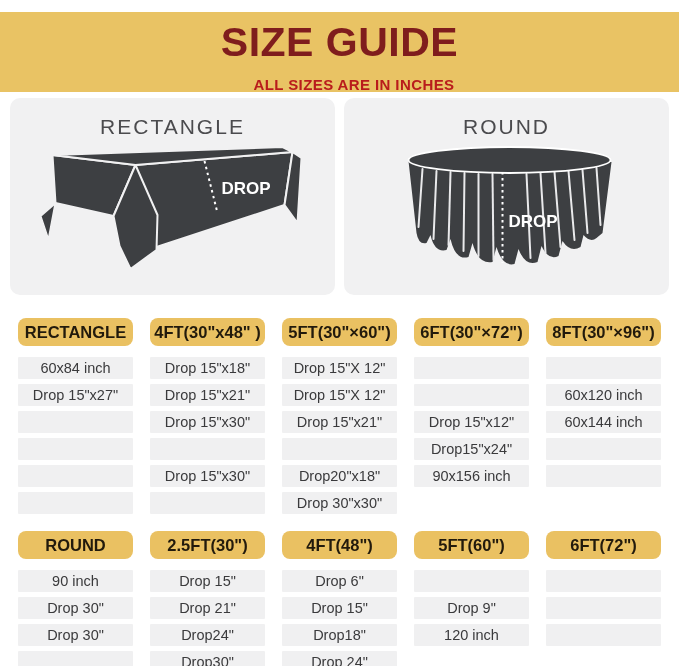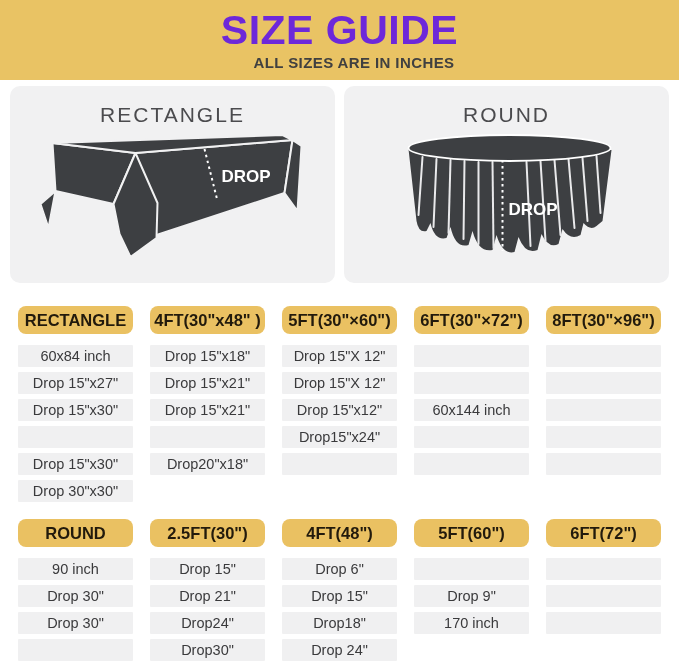--- a/index.html
+++ b/index.html
@@ -4,26 +4,26 @@
 <style>
   html,body { margin:0; padding:0; }
   body {
     width:679px; height:666px; overflow:hidden;
     background:#ffffff;
     font-family:"Liberation Sans","DejaVu Sans",sans-serif;
   }
   
   .banner { background:#E9C364; height:80px; text-align:center; }
   .banner .title {
-    margin:0; padding-top:9px; font-size:41px; font-weight:800;
-    letter-spacing:0.5px; color:#6d28d9; line-height:1.05;
+    margin:12px; padding-top:9px; font-size:41px; font-weight:800;
+    letter-spacing:0.5px; color:#7f1d1d; line-height:1.05;
   }
   .banner .subtitle {
     margin-top:2px; font-size:15px; font-weight:700;
-    color:#404040; letter-spacing:0.4px;margin-left:29px;
+    color:#b91c1c; letter-spacing:0.4px;margin-left:29px;
   }
   
   .panels { display:flex; gap:9px; padding:6px 10px 0 10px; }
   .panel { flex:1; background:#F1F1F2; border-radius:10px; height:197px; overflow:hidden; }
   .panel-title {
     text-align:center; margin-top:17px; font-size:21px; letter-spacing:2px;
     color:#4B4B4E; font-weight:500;
   }
   svg.illus { display:block; width:100%; height:150px; margin-top:4px; }
   svg.illus text {
@@ -132,33 +132,35 @@
       <div class="pill head">8FT(30"×96")</div>
       <div class="pill cell">60x84 inch</div>
       <div class="pill cell">Drop 15"x18"</div>
       <div class="pill cell">Drop 15"X 12"</div>
       <div class="pill cell"></div>
       <div class="pill cell"></div>
       <div class="pill cell">Drop 15"x27"</div>
       <div class="pill cell">Drop 15"x21"</div>
       <div class="pill cell">Drop 15"X 12"</div>
       <div class="pill cell"></div>
+      <div class="pill cell">60x120 inch</div>
       <div class="pill cell"></div>
       <div class="pill cell">Drop 15"x30"</div>
       <div class="pill cell">Drop 15"x21"</div>
       <div class="pill cell">Drop 15"x12"</div>
       <div class="pill cell">60x144 inch</div>
       <div class="pill cell"></div>
       <div class="pill cell"></div>
       <div class="pill cell"></div>
       <div class="pill cell">Drop15"x24"</div>
       <div class="pill cell"></div>
       <div class="pill cell"></div>
       <div class="pill cell">Drop 15"x30"</div>
       <div class="pill cell">Drop20"x18"</div>
+      <div class="pill cell">90x156 inch</div>
       <div class="pill cell"></div>
       <div class="pill cell"></div>
       <div class="pill cell"></div>
       <div class="pill cell">Drop 30"x30"</div>
     </div>
 
   <div class="size-table round-table">
       <div class="pill head">ROUND</div>
       <div class="pill head">2.5FT(30")</div>
       <div class="pill head">4FT(48")</div>
@@ -170,20 +172,20 @@
       <div class="pill cell"></div>
       <div class="pill cell"></div>
       <div class="pill cell">Drop 30"</div>
       <div class="pill cell">Drop 21"</div>
       <div class="pill cell">Drop 15"</div>
       <div class="pill cell">Drop 9"</div>
       <div class="pill cell"></div>
       <div class="pill cell">Drop 30"</div>
       <div class="pill cell">Drop24"</div>
       <div class="pill cell">Drop18"</div>
-      <div class="pill cell">170 inch</div>
+      <div class="pill cell">120 inch</div>
       <div class="pill cell"></div>
       <div class="pill cell"></div>
       <div class="pill cell">Drop30"</div>
       <div class="pill cell">Drop 24"</div>
     </div>
 
 </div>
 
 </body></html>

